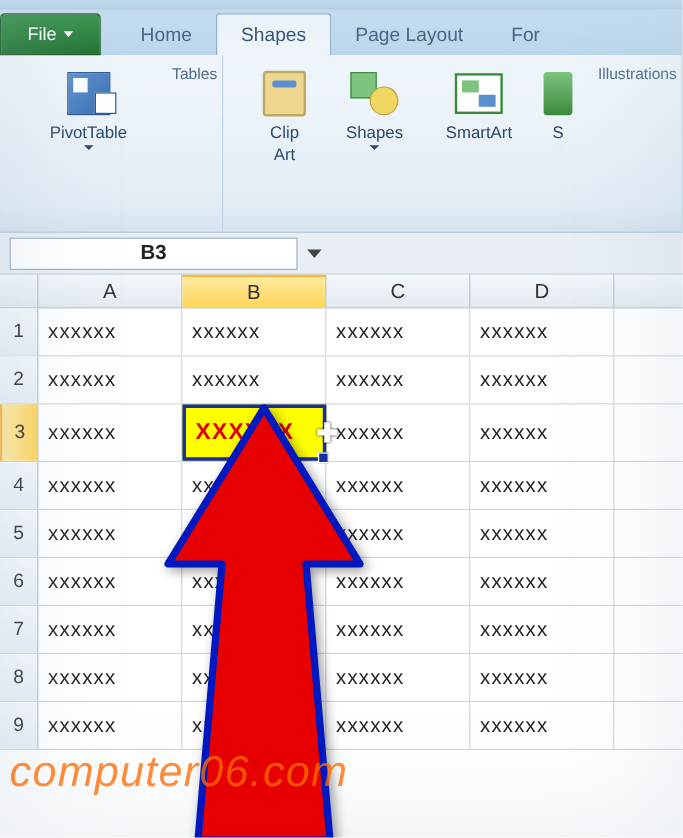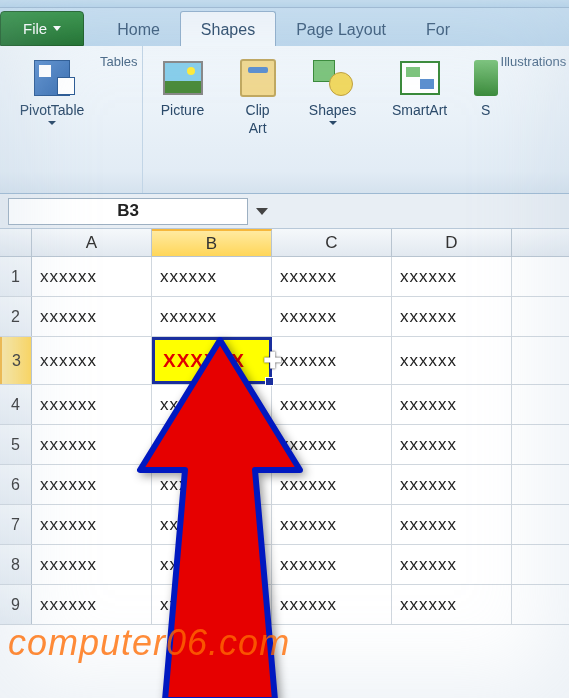--- a/index.html
+++ b/index.html
@@ -102,28 +102,20 @@
             <span>PivotTable</span>
             <span class="dd"></span>
           </div>
       </div>
     </div>
     <div class="group-label">Tables</div>
   </div>
 
   <div class="group" style="flex:1">
     <div class="group-items">
-      <div class="bigbtn" style="width:72px">
-        <div class="ico">
-            <div class="ico-pic"></div>
-          </div>
-        <div class="lbl">
-            <span>Picture</span>
-          </div>
-      </div>
       <div class="bigbtn" style="width:58px">
         <div class="ico">
             <div class="ico-clip"></div>
           </div>
         <div class="lbl">
             <span>Clip</span>
             <span>Art</span>
           </div>
       </div>
       <div class="bigbtn" style="width:72px">

